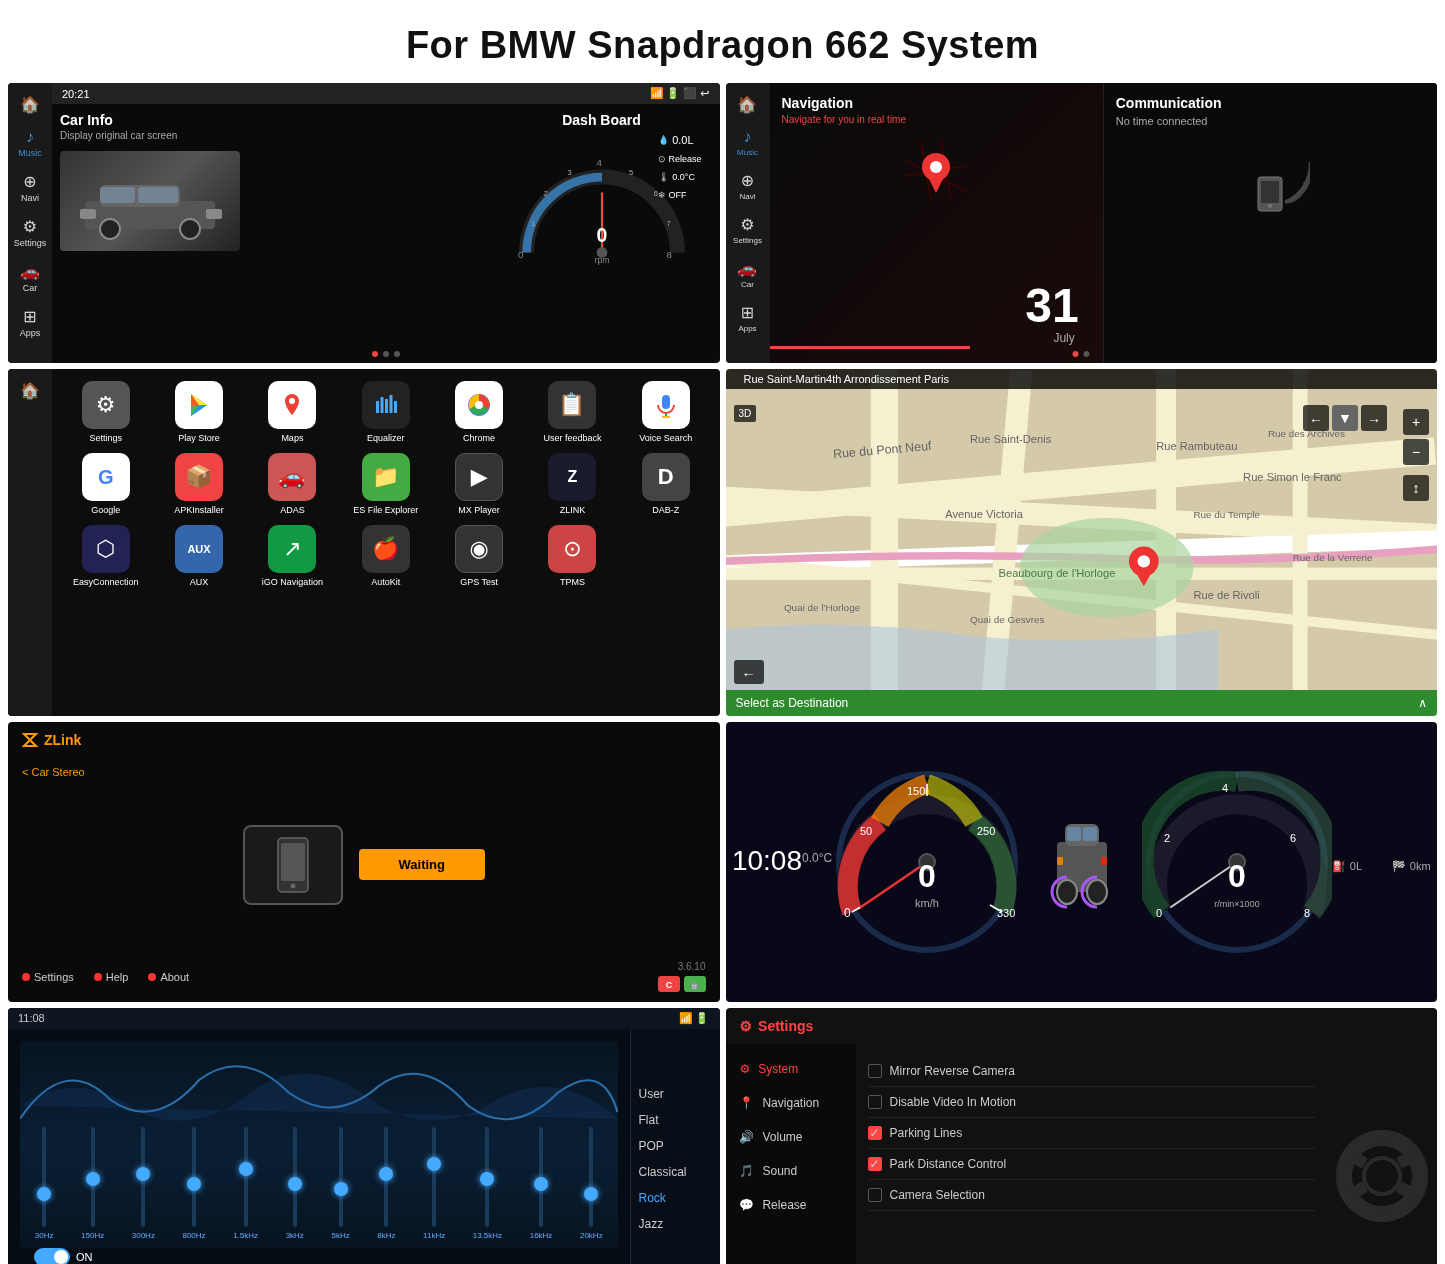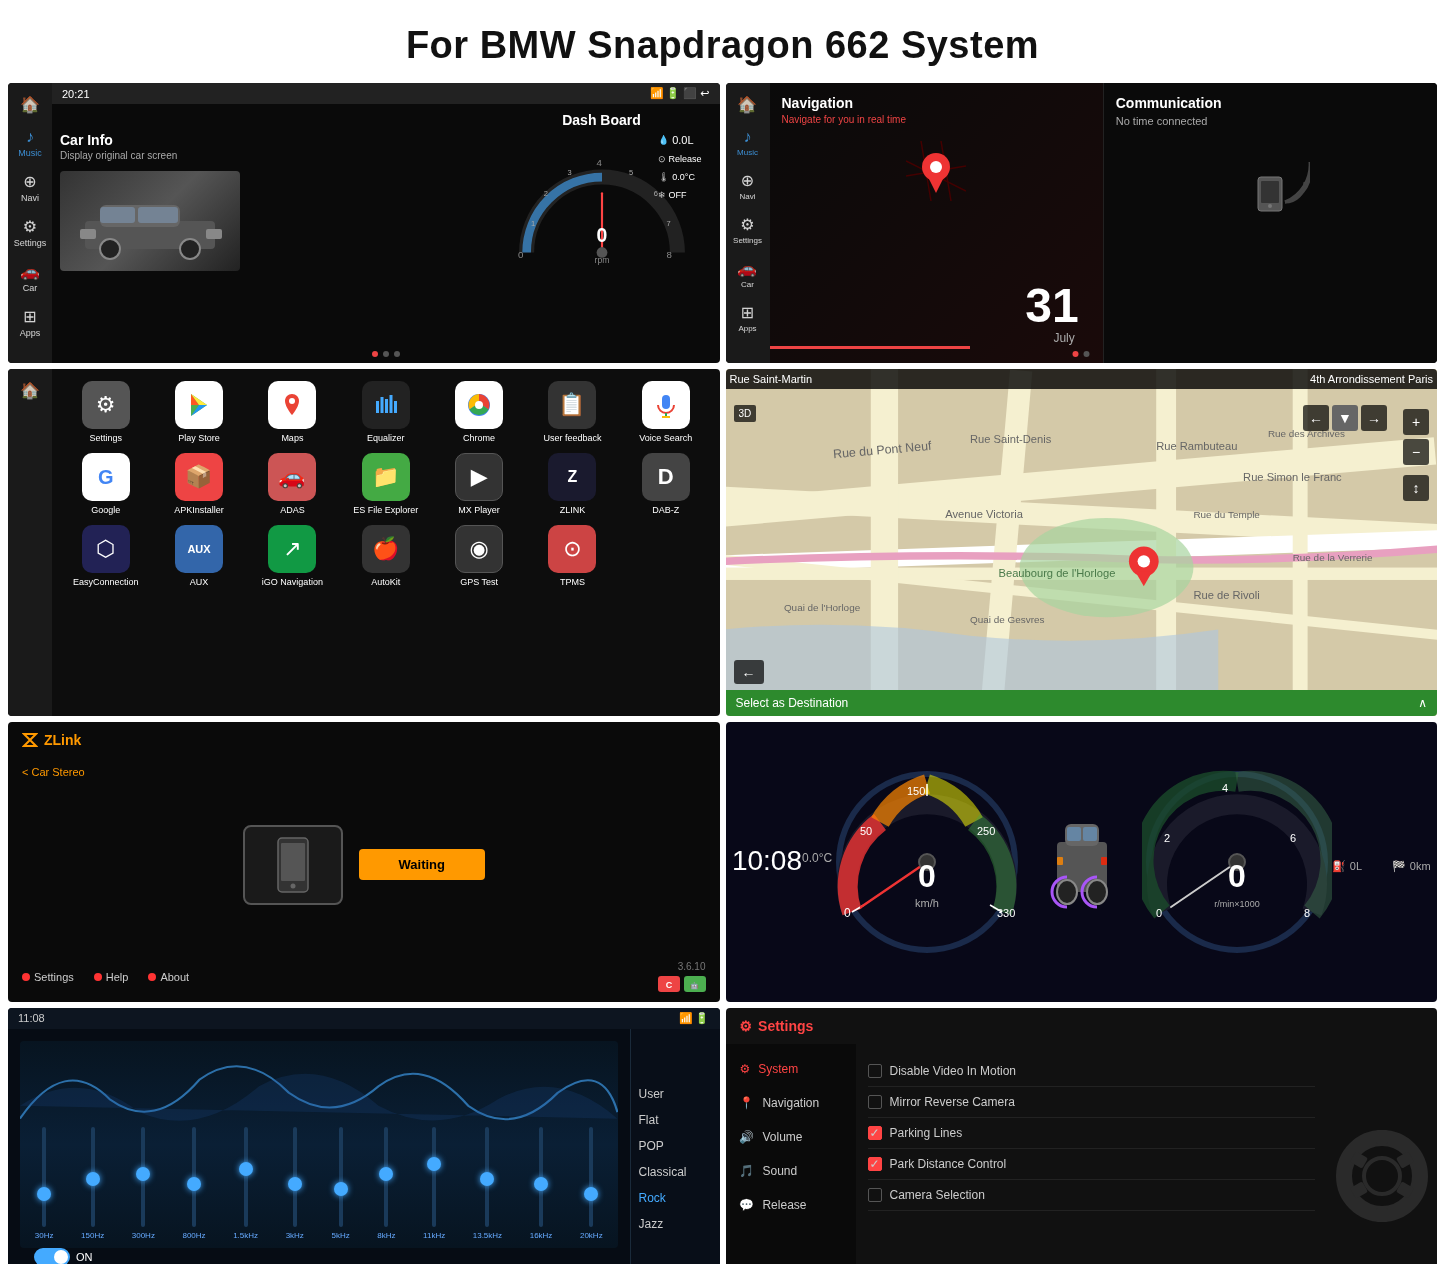--- a/index.html
+++ b/index.html
@@ -72,21 +72,20 @@
       align-items: center;
     }
     .car-content {
       flex: 1;
       display: flex;
       padding: 8px;
       gap: 8px;
     }
     .car-left {
       flex: 1;
-      margin-top: 20px;
     }
     .car-label { color: #fff; font-size: 14px; font-weight: bold; }
     .car-sub { color: #aaa; font-size: 10px; margin-top: 2px; }
     .car-image {
       width: 180px;
       height: 100px;
       background: linear-gradient(135deg, #333 0%, #555 50%, #222 100%);
       border-radius: 4px;
       margin-top: 10px;
       position: relative;
@@ -241,23 +240,23 @@
       position: relative;
       background: #d4c5a0;
       overflow: hidden;
     }
     .map-top-bar {
       position: absolute;
       top: 0; left: 0; right: 0;
       background: rgba(0,0,0,0.8);
       color: #fff;
       font-size: 11px;
-      padding: 4px 4px;
-      display: flex;
-      justify-content: space-between;
+      padding: 4px 18px;
+      display: flex;
+      justify-content: flex-start;
     }
     .map-bottom-bar {
       position: absolute;
       bottom: 0; left: 0; right: 0;
       background: #2d8a2d;
       color: #fff;
       font-size: 12px;
       padding: 6px 10px;
       display: flex;
       justify-content: space-between;
@@ -1175,25 +1174,25 @@
           </div>
           <div class="settings-menu-item">
             <span>💬</span>
             <span>Release</span>
           </div>
         </div>
 
         <div class="settings-content">
           <div class="settings-option">
             <div class="settings-checkbox"></div>
-            <span>Disable Video In Motion</span>
+            <span>Mirror Reverse Camera</span>
           </div>
           <div class="settings-option">
             <div class="settings-checkbox"></div>
-            <span>Mirror Reverse Camera</span>
+            <span>Disable Video In Motion</span>
           </div>
           <div class="settings-option">
             <div class="settings-checkbox checked">✓</div>
             <span>Parking Lines</span>
           </div>
           <div class="settings-option">
             <div class="settings-checkbox checked">✓</div>
             <span>Park Distance Control</span>
           </div>
           <div class="settings-option">

